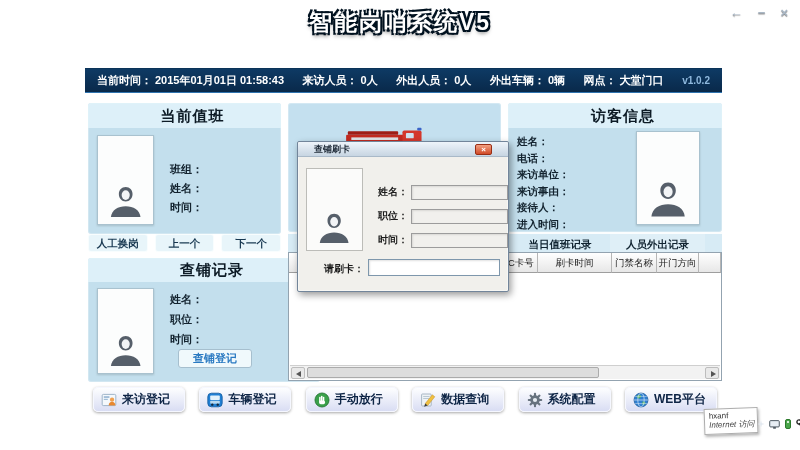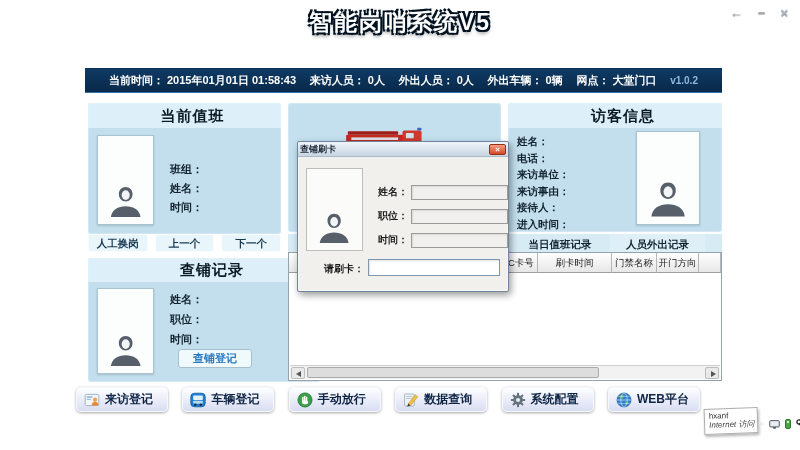--- a/index.html
+++ b/index.html
@@ -19,21 +19,21 @@
     text-shadow:-2px -2px 0 #00111f, 2px -2px 0 #00111f, -2px 2px 0 #00111f, 2px 2px 0 #00111f, 0 3px 4px rgba(0,0,0,.6);
   }
   .winctrl { position:absolute; top:5px; right:12px; display:flex; gap:15px; }
   .winctrl span { color:#a9b7c5; font-size:13px; font-weight:bold; cursor:default; text-shadow:0 1px 1px rgba(0,0,0,.5); }
   
   .statusbar {
     position:absolute; left:85px; top:68px; width:637px; height:25px;
     background:linear-gradient(#0e3a64,#09294a);
     border-bottom:1px solid #2f74b0; border-top:1px solid #0b3358;
     display:flex; align-items:center; justify-content:space-between;
-    padding:0 24px; font-size:11px; font-weight:bold; color:#ffffff; white-space:nowrap;
+    padding:0 12px; font-size:11px; font-weight:bold; color:#ffffff; white-space:nowrap;
   }
   .sb-item span { margin-right:3px; }
   .version { color:#8fb9de; font-size:10px; }
   
   .panel { position:absolute; background:rgba(184,217,233,.84); border-radius:3px; box-shadow:0 0 0 1px rgba(255,255,255,.25) inset; }
   .panel-h {
     height:25px; line-height:25px; text-align:center; font-size:15px; font-weight:bold; color:#0d1b26;
     background:rgba(226,243,250,.85); border-radius:3px 3px 0 0; letter-spacing:1px;padding-left:16px;
   }
   .photo { position:absolute; background:#fcfdfd; border:1px solid #a9c2cf; box-shadow:0 1px 2px rgba(0,0,0,.15); display:flex; align-items:flex-end; justify-content:center; }
@@ -89,38 +89,38 @@
   .sarrow.right::after { left:5px; border-width:3px 0 3px 5px; border-color:transparent transparent transparent #555; }
   .sthumb { width:292px; height:11px; background:#dddddd; border:1px solid #ababab; border-radius:2px; margin-left:1px; cursor:grab; }
   .strack { flex:1; }
   
   .dialog {
     position:absolute; left:297px; top:141px; width:212px; height:151px;
     background:#f1f0ec; border:1px solid #72859a; border-radius:2px;
     box-shadow:2px 3px 7px rgba(0,0,0,.4), 0 0 0 1px rgba(255,255,255,.45) inset; z-index:50;
   }
   .dlg-title {
-    height:15px; display:flex; align-items:center; padding:0 2px;
+    height:15px; display:flex; align-items:center; padding:0 16px;
     background:linear-gradient(#eef4fa,#c7d5e2); border-bottom:1px solid #a9b9c8; border-radius:2px 2px 0 0;
     font-size:9px; font-weight:bold; color:#1c2835;
   }
   .dlg-close {
     margin-left:auto; width:17px; height:11px; border-radius:2px; text-align:center; line-height:10px;
     background:linear-gradient(#f2a081,#d14a28); border:1px solid #992d14; color:#fff; font-size:8px; font-weight:bold; cursor:pointer;
   }
   .dlg-photo { position:absolute; left:8px; top:26px; width:57px; height:83px; background:#fbfbfa; border:1px solid #bcbcb8; display:flex; align-items:flex-end; justify-content:center; }
   .dlg-photo svg { width:66%; margin-bottom:8%; }
   .dlg-row { position:absolute; left:70px; display:flex; align-items:center; height:16px; }
   .dlg-row .flabel { width:40px; text-align:right; font-size:10px; color:#1b1b1b; }
   .sunken { width:97px; height:15px; margin-left:3px; background:#f1f0ed; border:1px solid #9c9c9c; box-shadow:inset 1px 1px 2px rgba(0,0,0,.10); }
   .dlg-swipe { position:absolute; left:26px; top:117px; display:flex; align-items:flex-end; }
   .dlg-swipe .flabel { font-size:10px; color:#1b1b1b; }
   .swipe-input { width:132px; height:17px; margin-left:4px; background:#ffffff; border:1px solid #7e97ac; box-shadow:inset 1px 1px 2px rgba(0,0,0,.12); }
   
-  .toolbar { position:absolute; left:76px; top:387px; width:624px; display:flex; justify-content:space-between; }
+  .toolbar { position:absolute; left:93px; top:387px; width:624px; display:flex; justify-content:space-between; }
   .tbtn {
     width:92px; height:25px; display:flex; align-items:center; padding-left:7px; gap:5px;
     background:linear-gradient(#fdfeff,#d9ddf3); border:1px solid #f5f7ff; border-radius:5px;
     box-shadow:0 1px 3px rgba(0,0,0,.35); cursor:pointer;
   }
   .tbtn .lbl { font-size:12px; font-weight:bold; color:#0e2546; white-space:nowrap; }
   .tbtn svg { width:16px; height:16px; flex:none; }
   
   .tooltip {
     position:absolute; left:704px; top:408px; width:54px; height:26px; padding:2px 4px;

